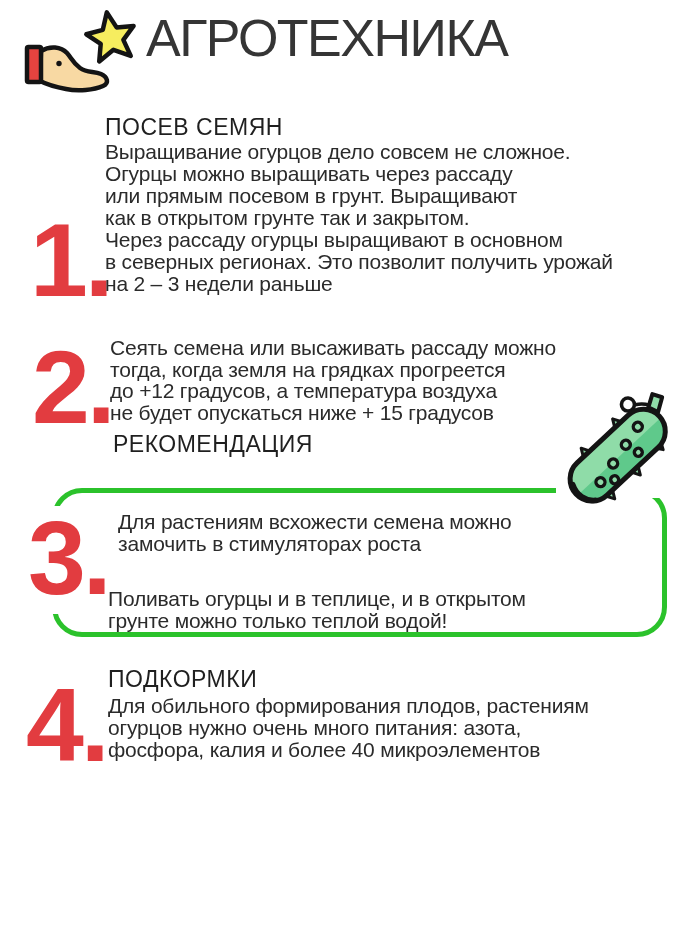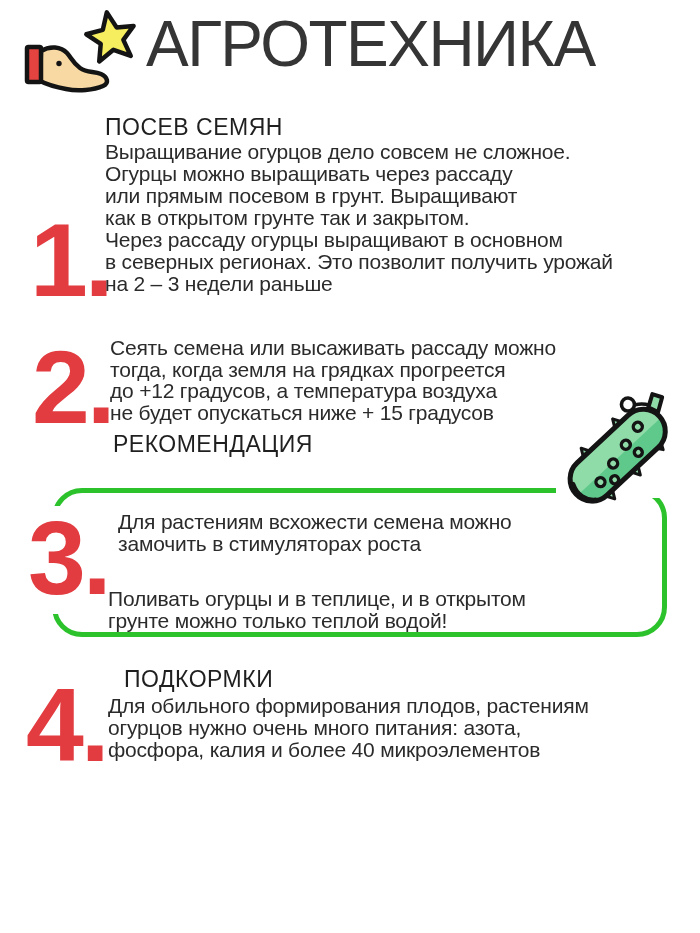--- a/index.html
+++ b/index.html
@@ -2,21 +2,21 @@
 <html><head>
 <meta charset="utf-8">
 <style>
   html,body{margin:0;padding:0;}
   body{
     width:700px;height:933px;background:#ffffff;position:relative;overflow:hidden;
     font-family:"Liberation Sans", sans-serif;
   }
   .abs{position:absolute;}
   .page-title{
-    font-size:64px;line-height:1;font-weight:400;color:#353535;letter-spacing:-1.5px;
+    font-size:52px;line-height:1;font-weight:400;color:#353535;letter-spacing:-1.5px;
     white-space:nowrap;
   }
   .sec-heading{
     font-size:23px;line-height:1.1;font-weight:400;color:#1f1f1f;letter-spacing:0.5px;
     white-space:nowrap;
   }
   .body-text{
     font-size:21px;line-height:22px;color:#2b2b2b;letter-spacing:-0.2px;
     white-space:pre-line;width:600px;
   }
@@ -115,17 +115,17 @@
     </g>
   </g>
 </svg>
 
 <div class="abs step-number num-3">3.</div>
 <div class="abs body-text txt" style="left:118px;top:511px;line-height:21.5px;width:520px;">Для растениям всхожести семена можно
 замочить в стимуляторах роста</div>
 <div class="abs body-text txt" style="left:108px;top:572px;line-height:21.5px;width:540px;margin-top:16px;">Поливать огурцы и в теплице, и в открытом
 грунте можно только теплой водой!</div>
 
-<div class="abs sec-heading txt" style="left:108px;top:667px;margin-left:16px;">ПОДКОРМКИ</div>
+<div class="abs sec-heading txt" style="left:108px;top:667px;">ПОДКОРМКИ</div>
 <div class="abs step-number num-4">4.</div>
 <div class="abs body-text txt" style="left:108px;top:695px;">Для обильного формирования плодов, растениям
 огурцов нужно очень много питания: азота,
 фосфора, калия и более 40 микроэлементов</div>
 
 </body></html>

